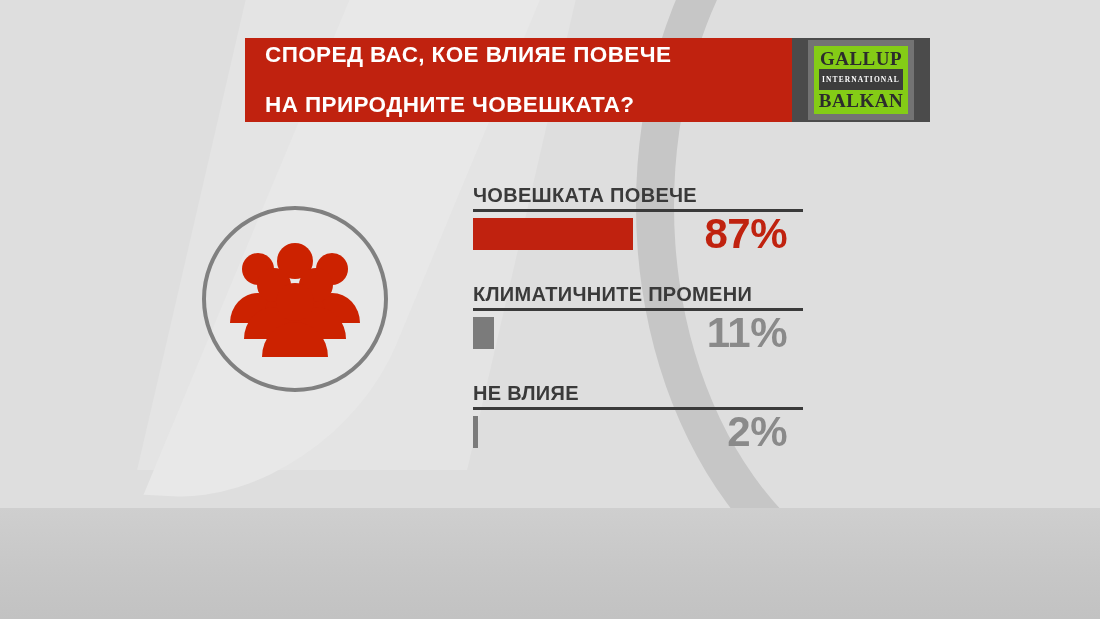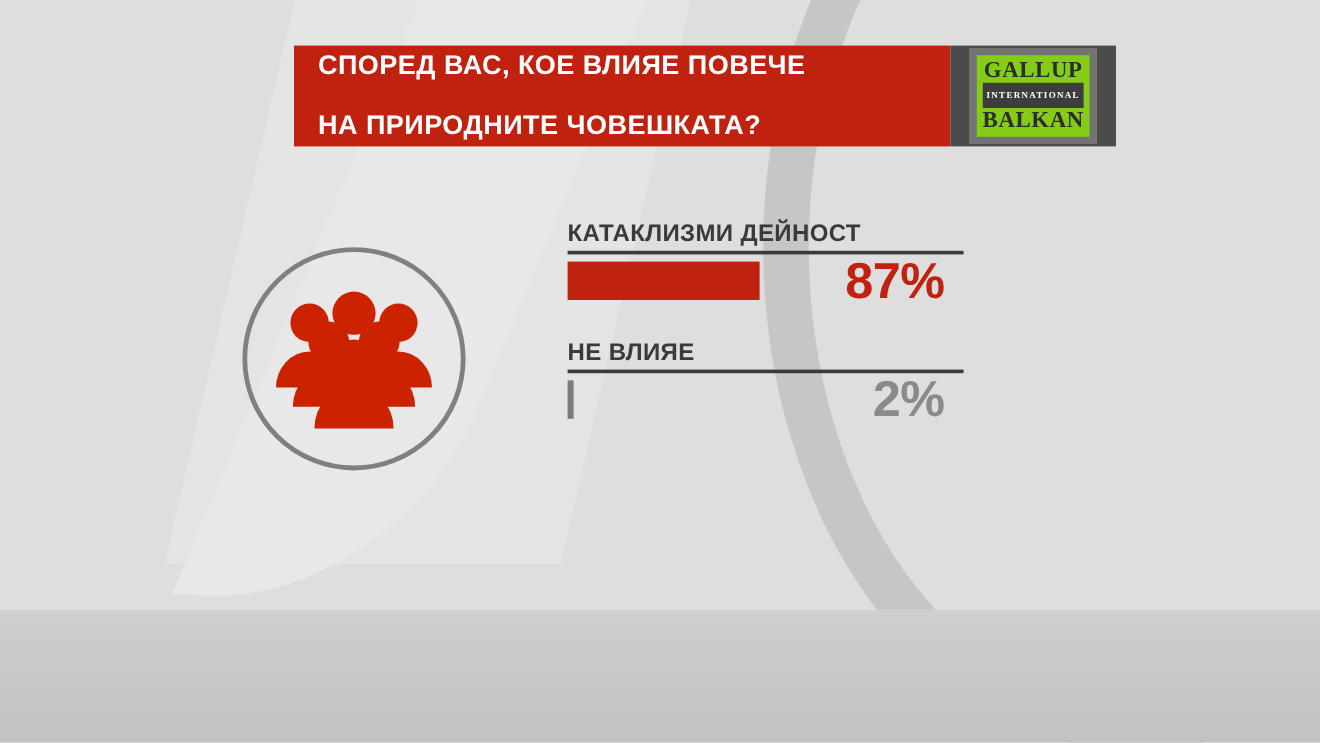--- a/index.html
+++ b/index.html
@@ -205,28 +205,36 @@
 
         <circle cx="75" cy="63" r="19"></circle>
         <path d="M42 118 a33 35 0 0 1 66 0 z"></path>
       </g>
     </svg>
   </div>
 
   <div class="rows">
 
     <div class="row">
-      <div class="row-label">КАТАКЛИЗМИ ДЕЙНОСТ</div>
+      <div class="row-label">ЧОВЕШКАТА ПОВЕЧЕ</div>
       <div class="row-rule"></div>
       <div class="row-body">
         <div class="row-bar bar-red" style="width:160px"></div>
         <div class="row-value v-red">87%</div>
       </div>
     </div>
 
+    <div class="row">
+      <div class="row-label">КЛИМАТИЧНИТЕ ПРОМЕНИ</div>
+      <div class="row-rule"></div>
+      <div class="row-body">
+        <div class="row-bar bar-gray" style="width:21px"></div>
+        <div class="row-value v-gray">11%</div>
+      </div>
+    </div>
 
     <div class="row">
       <div class="row-label">НЕ ВЛИЯЕ</div>
       <div class="row-rule"></div>
       <div class="row-body">
         <div class="row-bar bar-gray" style="width:5px"></div>
         <div class="row-value v-gray">2%</div>
       </div>
     </div>
 

